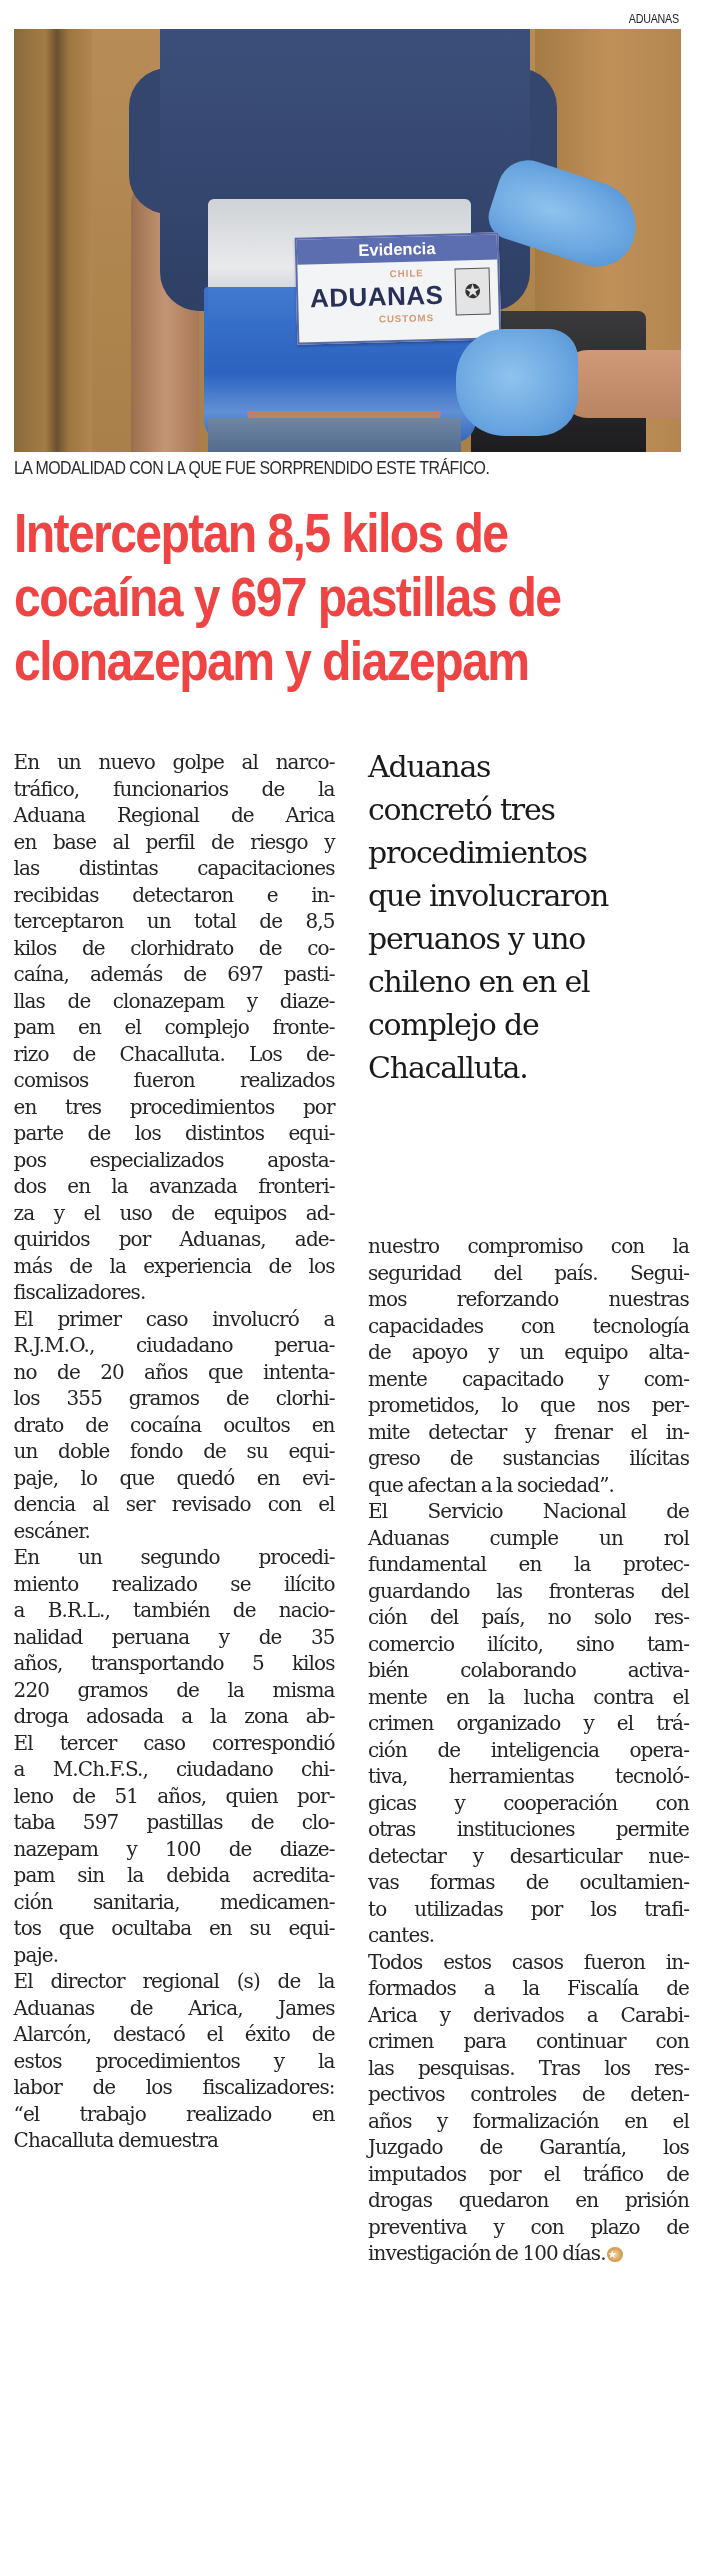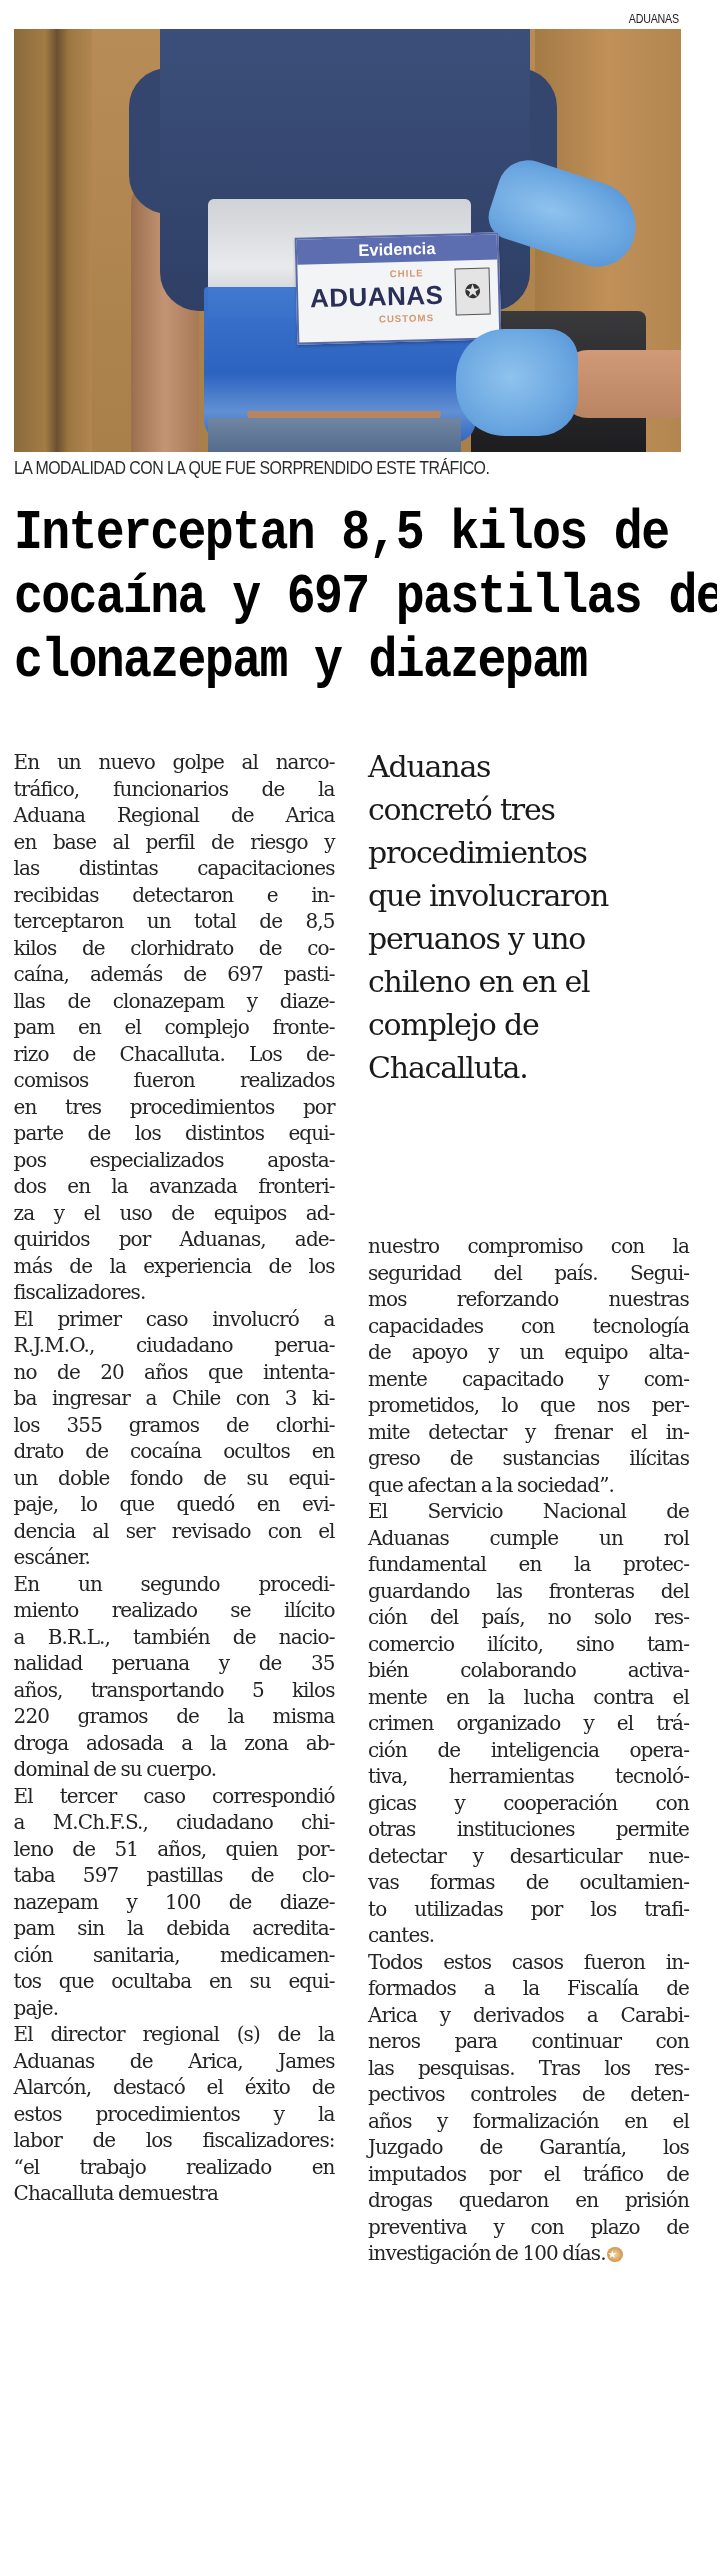--- a/index.html
+++ b/index.html
@@ -71,22 +71,22 @@
   .evidence-card .ev-seal span { font-size:19.4px; color:#333; line-height:1; }
 
   
   .caption {
     position:absolute; left:13.6px; top:457px; width:681px;
     font-family:"Liberation Sans", sans-serif; font-size:18.5px; color:#2c2c2c;
     letter-spacing:-0.6px; transform: scaleX(0.86); transform-origin:left center; white-space:nowrap;
   }
   .headline {
     position:absolute; left:13.6px; top:501px; width:700px;
-    font-family:Liberation Mono, monospace; font-weight:bold; font-size:56px;
-    line-height:64px; color:#000000; letter-spacing:-1.9px;
+    font-family:Liberation Sans, sans-serif; font-weight:bold; font-size:56px;
+    line-height:64px; color:#ef4444; letter-spacing:-1.9px;
   }
   .headline span { display:block; white-space:nowrap; transform: scaleX(0.86); transform-origin:left center; }
 
   
   .col {
     position:absolute; font-family:"DejaVu Serif", serif; font-size:20px;
     line-height:26.5px; color:#242424; text-align:justify; hyphens:none;
     letter-spacing:-0.9px; word-spacing:-1px;
   }
   .col-left { left:13.6px; top:749px; width:321px; }
@@ -166,35 +166,33 @@
     <span class="line">parte de los distintos equi-</span>
     <span class="line">pos especializados aposta-</span>
     <span class="line">dos en la avanzada fronteri-</span>
     <span class="line">za y el uso de equipos ad-</span>
     <span class="line">quiridos por Aduanas, ade-</span>
     <span class="line">más de la experiencia de los</span>
     <span class="line last">fiscalizadores.</span>
     <span class="line">El primer caso involucró a</span>
     <span class="line">R.J.M.O., ciudadano perua-</span>
     <span class="line">no de 20 años que intenta-</span>
-    <span class="line">ba ingresar a Chile con 3 ki-</span>
     <span class="line">los 355 gramos de clorhi-</span>
     <span class="line">drato de cocaína ocultos en</span>
     <span class="line">un doble fondo de su equi-</span>
     <span class="line">paje, lo que quedó en evi-</span>
     <span class="line">dencia al ser revisado con el</span>
     <span class="line last">escáner.</span>
     <span class="line">En un segundo procedi-</span>
     <span class="line">miento realizado se ilícito</span>
     <span class="line">a B.R.L., también de nacio-</span>
     <span class="line">nalidad peruana y de 35</span>
     <span class="line">años, transportando 5 kilos</span>
     <span class="line">220 gramos de la misma</span>
     <span class="line">droga adosada a la zona ab-</span>
-    <span class="line last">dominal de su cuerpo.</span>
     <span class="line">El tercer caso correspondió</span>
     <span class="line">a M.Ch.F.S., ciudadano chi-</span>
     <span class="line">leno de 51 años, quien por-</span>
     <span class="line">taba 597 pastillas de clo-</span>
     <span class="line">nazepam y 100 de diaze-</span>
     <span class="line">pam sin la debida acredita-</span>
     <span class="line">ción sanitaria, medicamen-</span>
     <span class="line">tos que ocultaba en su equi-</span>
     <span class="line last">paje.</span>
     <span class="line">El director regional (s) de la</span>
@@ -241,21 +239,21 @@
     <span class="line">tiva, herramientas tecnoló-</span>
     <span class="line">gicas y cooperación con</span>
     <span class="line">otras instituciones permite</span>
     <span class="line">detectar y desarticular nue-</span>
     <span class="line">vas formas de ocultamien-</span>
     <span class="line">to utilizadas por los trafi-</span>
     <span class="line last">cantes.</span>
     <span class="line">Todos estos casos fueron in-</span>
     <span class="line">formados a la Fiscalía de</span>
     <span class="line">Arica y derivados a Carabi-</span>
-    <span class="line">neros para continuar con</span>
+    <span class="line">crimen para continuar con</span>
     <span class="line">las pesquisas. Tras los res-</span>
     <span class="line">pectivos controles de deten-</span>
     <span class="line">años y formalización en el</span>
     <span class="line">Juzgado de Garantía, los</span>
     <span class="line">imputados por el tráfico de</span>
     <span class="line">drogas quedaron en prisión</span>
     <span class="line">preventiva y con plazo de</span>
     <span class="line last">investigación de 100 días.<span class="end-mark">★</span></span>
   </div>
 

